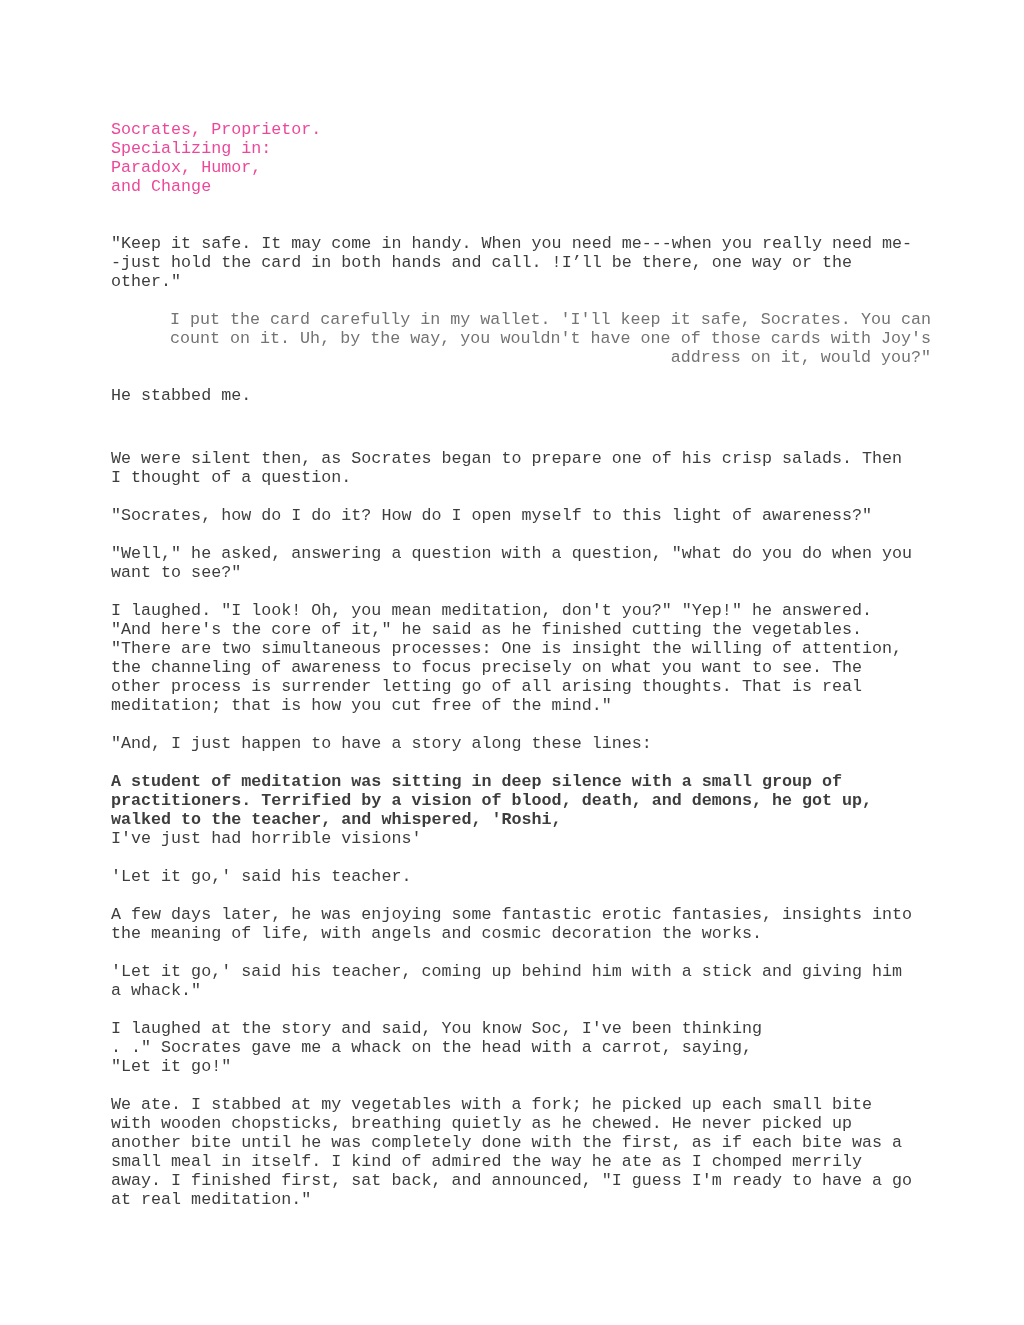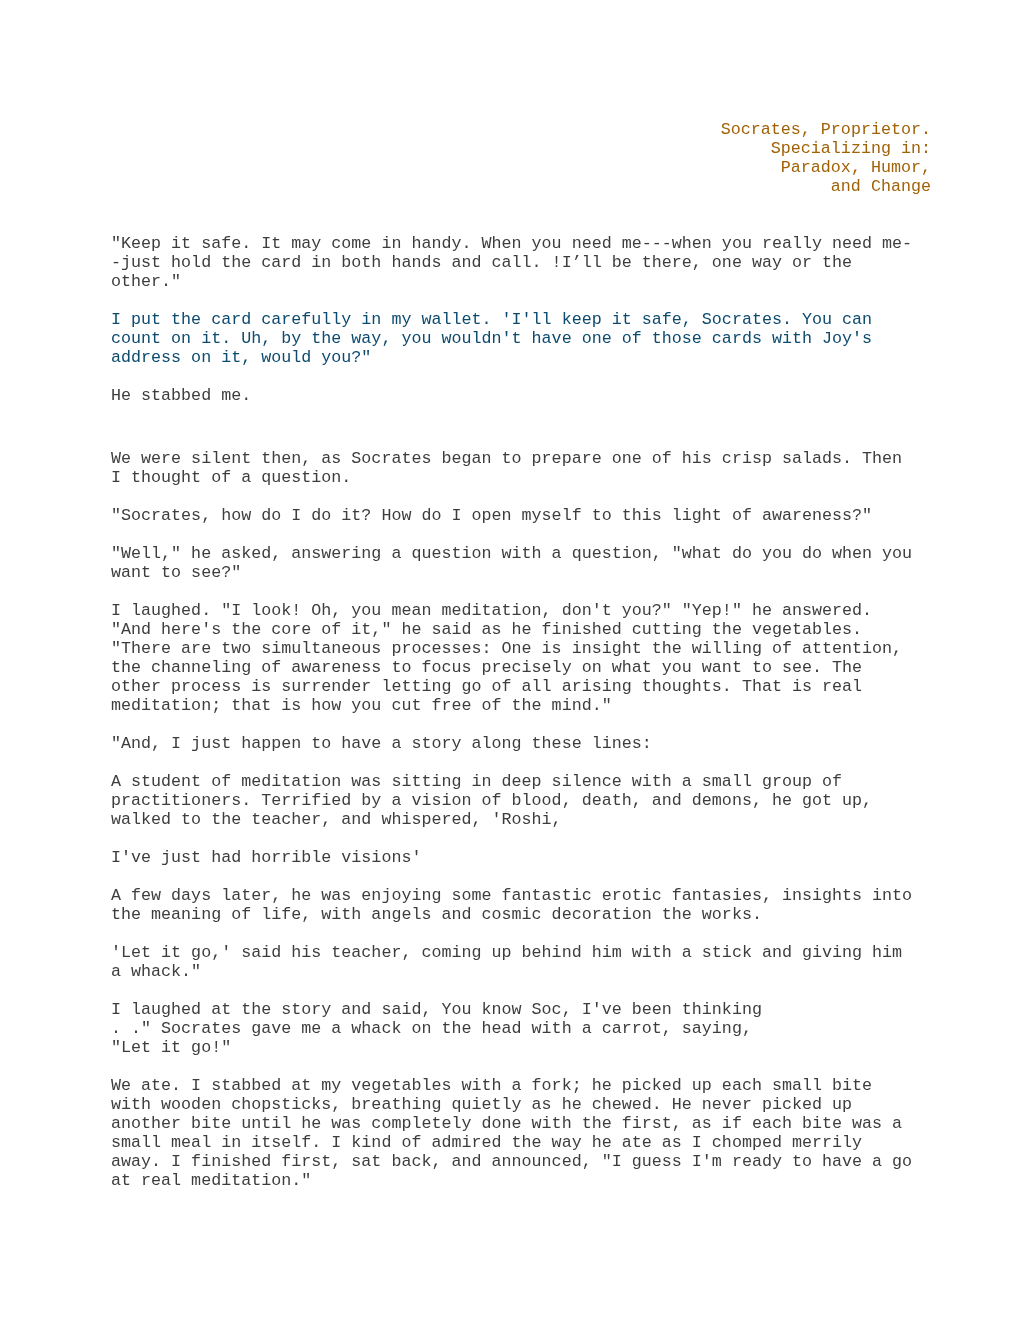--- a/index.html
+++ b/index.html
@@ -26,47 +26,48 @@
     letter-spacing: 0;
     color: #3d3d3d;
     white-space: pre;
     margin: 0;
   }
 </style>
 </head>
 <body style="background: rgb(255, 255, 255);">
 
 <main class="doc">
-    <p class="para" style="color: #a16207; margin-bottom: 38px; text-align: right;">Socrates, Proprietor.
+    <p class="para" style="color: #ec4899; margin-bottom: 38px;">Socrates, Proprietor.
 Specializing in:
 Paradox, Humor,
 and Change</p>
     <p class="para" style="color: rgb(61, 61, 61); margin-bottom: 19px;">"Keep it safe. It may come in handy. When you need me---when you really need me-
 -just hold the card in both hands and call. !I’ll be there, one way or the
 other."</p>
-    <p class="para" style="color: #0c4a6e; margin-bottom: 19px;">I put the card carefully in my wallet. 'I'll keep it safe, Socrates. You can
+    <p class="para" style="color: #737373; margin-bottom: 19px; text-align: right;">I put the card carefully in my wallet. 'I'll keep it safe, Socrates. You can
 count on it. Uh, by the way, you wouldn't have one of those cards with Joy's
 address on it, would you?"</p>
     <p class="para" style="color: rgb(61, 61, 61); margin-bottom: 19px;">He stabbed me.</p>
     <p class="para" style="color: rgb(61, 61, 61); margin-bottom: 19px; margin-top: 44px;">We were silent then, as Socrates began to prepare one of his crisp salads. Then
 I thought of a question.</p>
     <p class="para" style="color: rgb(61, 61, 61); margin-bottom: 19px;">"Socrates, how do I do it? How do I open myself to this light of awareness?"</p>
     <p class="para" style="color: rgb(61, 61, 61); margin-bottom: 19px;">"Well," he asked, answering a question with a question, "what do you do when you
 want to see?"</p>
     <p class="para" style="color: rgb(61, 61, 61); margin-bottom: 19px;">I laughed. "I look! Oh, you mean meditation, don't you?" "Yep!" he answered.
 "And here's the core of it," he said as he finished cutting the vegetables.
 "There are two simultaneous processes: One is insight the willing of attention,
 the channeling of awareness to focus precisely on what you want to see. The
 other process is surrender letting go of all arising thoughts. That is real
 meditation; that is how you cut free of the mind."</p>
     <p class="para" style="color: rgb(61, 61, 61); margin-bottom: 19px;">"And, I just happen to have a story along these lines:</p>
-    <p class="para" style="color: rgb(61, 61, 61); margin-bottom: 19px;">A student of meditation was sitting in deep silence with a small group of
+    <p class="para" style="color: rgb(61, 61, 61);  font-weight: bold;">A student of meditation was sitting in deep silence with a small group of
 practitioners. Terrified by a vision of blood, death, and demons, he got up,
 walked to the teacher, and whispered, 'Roshi,</p>
     <p class="para" style="color: rgb(61, 61, 61); margin-bottom: 19px;">I've just had horrible visions'</p>
+    <p class="para" style="color: rgb(61, 61, 61); margin-bottom: 19px;">'Let it go,' said his teacher.</p>
     <p class="para" style="color: rgb(61, 61, 61); margin-bottom: 19px;">A few days later, he was enjoying some fantastic erotic fantasies, insights into
 the meaning of life, with angels and cosmic decoration the works.</p>
     <p class="para" style="color: rgb(61, 61, 61); margin-bottom: 19px;">'Let it go,' said his teacher, coming up behind him with a stick and giving him
 a whack."</p>
     <p class="para" style="color: rgb(61, 61, 61); margin-bottom: 19px;">I laughed at the story and said, You know Soc, I've been thinking
 . ." Socrates gave me a whack on the head with a carrot, saying,
 "Let it go!"</p>
     <p class="para" style="color: rgb(61, 61, 61); margin-bottom: 16px;">We ate. I stabbed at my vegetables with a fork; he picked up each small bite
 with wooden chopsticks, breathing quietly as he chewed. He never picked up
 another bite until he was completely done with the first, as if each bite was a

